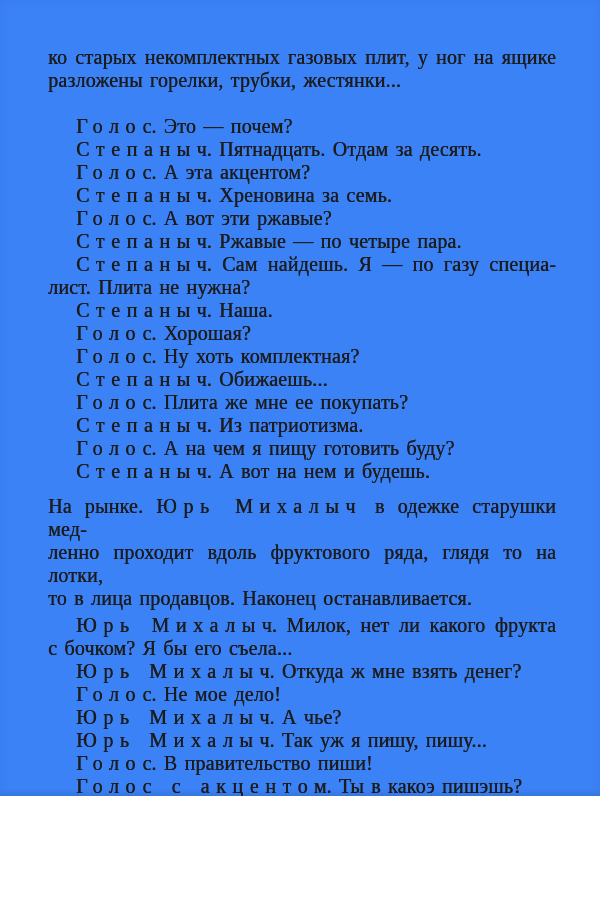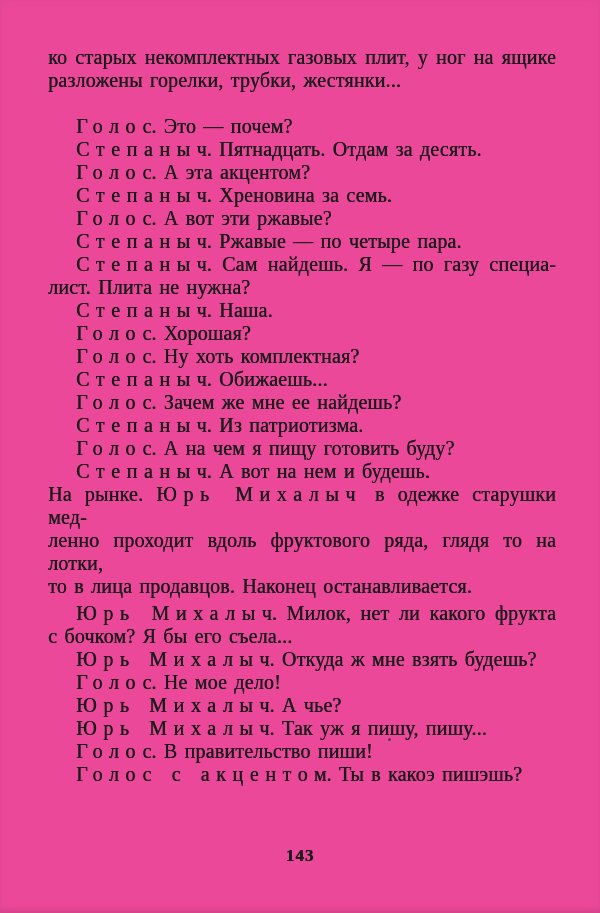--- a/index.html
+++ b/index.html
@@ -3,43 +3,43 @@
 <meta charset="utf-8">
 <style>
   html, body { margin:0; padding:0; }
   body {
     width:600px; height:913px;
     background:#ffffff;
     font-family:"Liberation Serif","DejaVu Serif",serif;
   }
   .page {
     position:relative;
-    width:600px; height:913px;
-    background:#ec4899;
+    width:600px; height:796px;
+    background:#3b82f6;
     box-shadow: inset 0 0 10px rgba(0,0,0,0.05);
     overflow:hidden;
   }
   .page::after {
     content:"";
     position:absolute; left:0; right:0; bottom:0; height:7px;
     background:linear-gradient(to bottom, rgba(0,0,0,0), rgba(0,0,0,0.07));
     pointer-events:none;
   }
   .text {
     position:absolute;
     left:48px; top:46px; width:508px;
     font-size:20px; line-height:23px;
     color:#1c1c1c;
     letter-spacing:0.01em;
     word-spacing:0.10em;
     text-shadow:0.4px 0 0 currentColor; 
   }
   p { margin:0; padding:0; }
   .block-d1 { margin-top:23px; }
-  .block-stage { }
+  .block-stage { margin-top:12px; }
   .block-d2 { margin-top:4px; }
   .pl { display:block; }           
   .l1 { display:block; text-indent:28px; } 
   .lc { display:block; }           
   .j  { text-align:justify; text-align-last:justify; } 
   .nm { letter-spacing:0.33em; }   
   .sp .nm { margin-right:-0.33em; } 
   .pagenum {
     position:absolute; left:0; top:846px; width:600px;
     text-align:center;
@@ -94,21 +94,21 @@
       <p class="sp">
           <span class="l1"><span class="nm">Голос</span><span>.</span> <span>Хорошая?</span></span>
         </p>
       <p class="sp">
           <span class="l1"><span class="nm">Голос</span><span>.</span> <span>Ну хоть комплектная?</span></span>
         </p>
       <p class="sp">
           <span class="l1"><span class="nm">Степаныч</span><span>.</span> <span>Обижаешь...</span></span>
         </p>
       <p class="sp">
-          <span class="l1"><span class="nm">Голос</span><span>.</span> <span>Зачем же мне ее найдешь?</span></span>
+          <span class="l1"><span class="nm">Голос</span><span>.</span> <span>Плита же мне ее покупать?</span></span>
         </p>
       <p class="sp">
           <span class="l1"><span class="nm">Степаныч</span><span>.</span> <span>Из патриотизма.</span></span>
         </p>
       <p class="sp">
           <span class="l1"><span class="nm">Голос</span><span>.</span> <span>А на чем я пищу готовить буду?</span></span>
         </p>
       <p class="sp">
           <span class="l1"><span class="nm">Степаныч</span><span>.</span> <span>А вот на нем и будешь.</span></span>
         </p>
@@ -119,21 +119,21 @@
       <span class="pl j">ленно проходит вдоль фруктового ряда, глядя то на лотки,</span>
       <span class="pl">то в лица продавцов. Наконец останавливается.</span>
     </p>
 
     <div class="block-d2">
       <p class="sp">
         <span class="l1 j"><span class="nm">Юрь Михалыч</span><span>.</span> <span>Милок, нет ли какого фрукта</span></span>
         <span class="lc">с бочком? Я бы его съела...</span>
       </p>
       <p class="sp">
-          <span class="l1"><span class="nm">Юрь Михалыч</span><span>.</span> <span>Откуда ж мне взять будешь?</span></span>
+          <span class="l1"><span class="nm">Юрь Михалыч</span><span>.</span> <span>Откуда ж мне взять денег?</span></span>
         </p>
       <p class="sp">
           <span class="l1"><span class="nm">Голос</span><span>.</span> <span>Не мое дело!</span></span>
         </p>
       <p class="sp">
           <span class="l1"><span class="nm">Юрь Михалыч</span><span>.</span> <span>А чье?</span></span>
         </p>
       <p class="sp">
           <span class="l1"><span class="nm">Юрь Михалыч</span><span>.</span> <span>Так уж я пишу, пишу...</span></span>
         </p>

